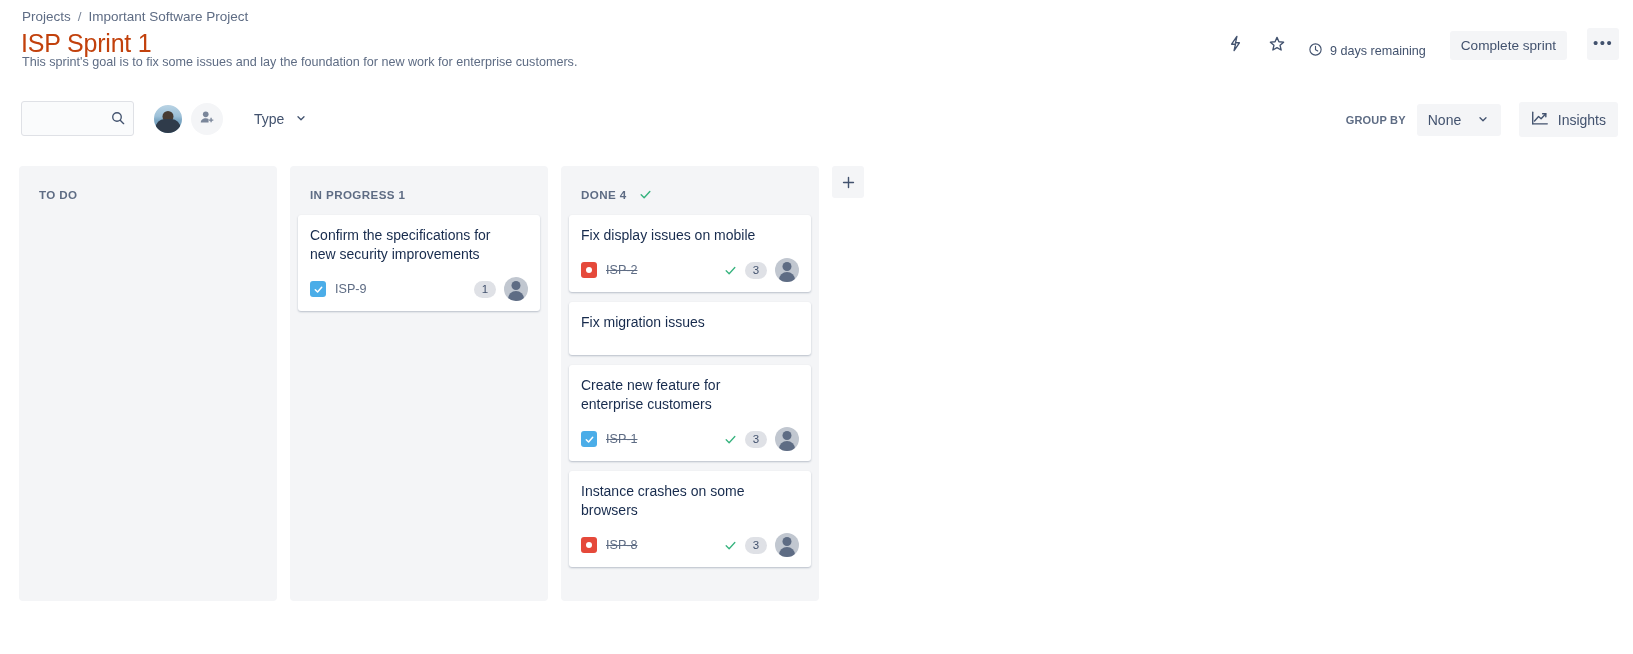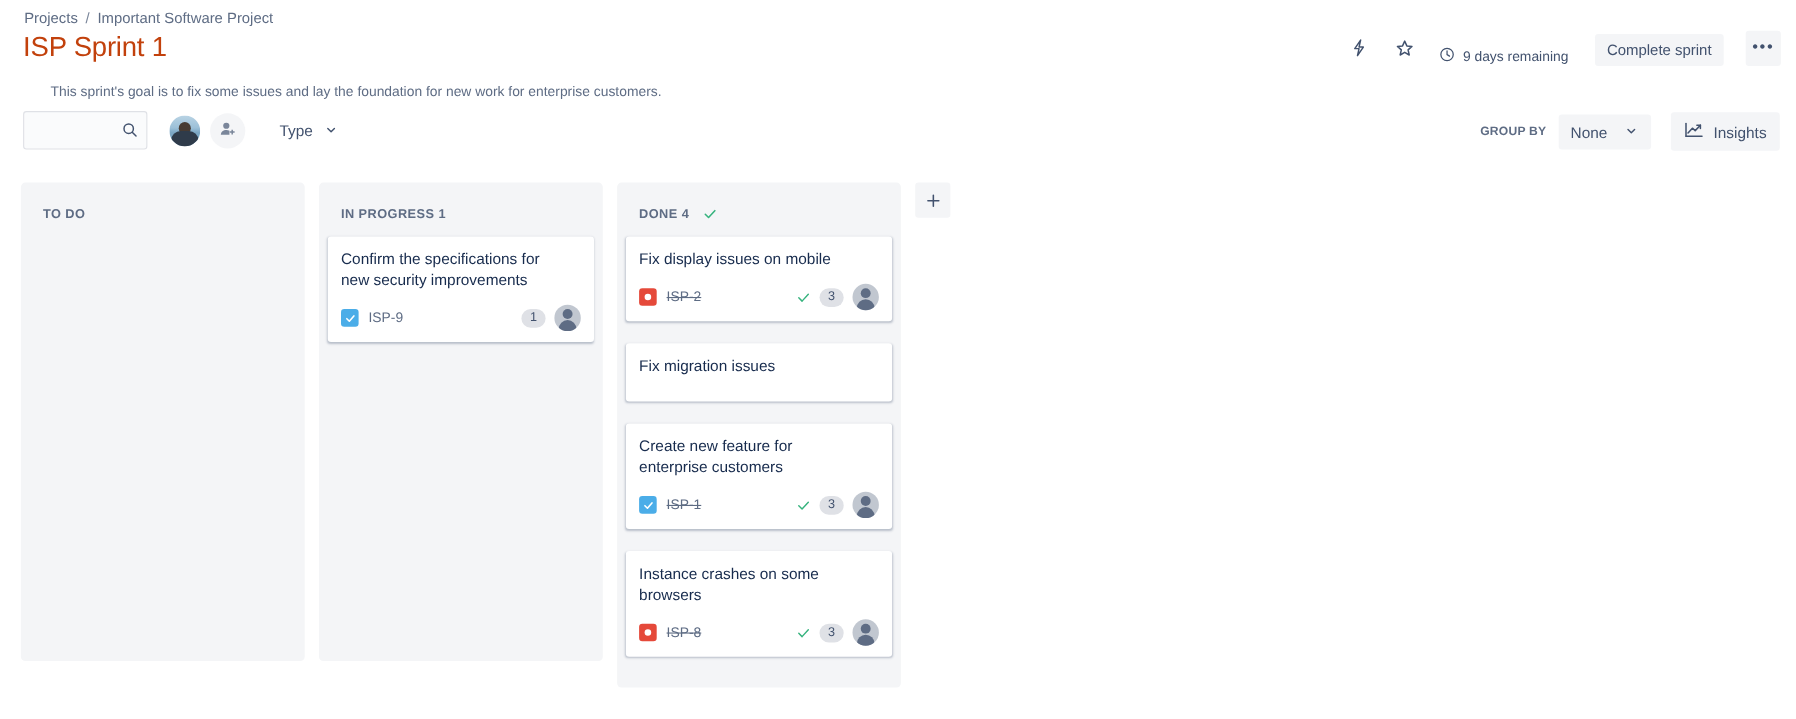--- a/index.html
+++ b/index.html
@@ -29,24 +29,23 @@
   .page-title {
     position: absolute;
     left: 21px; top: 29px;
     font-size: 25px;
     font-weight: 500;
     letter-spacing: -0.2px;
     color: #c2410c;
   }
   .page-subtitle {
     position: absolute;
-    left: 22px; top: 76px;
+    left: 22px; top: 55px;
     font-size: 12.6px;
     color: #5e6c84;
-    margin-left: 24px;
   }
 
   
   .header-actions {
     position: absolute;
     right: 14px; top: 32px;
     display: flex; align-items: flex-end; gap: 11px;
     height: 28px;
   }
   .icon-btn {
@@ -231,21 +230,21 @@
     display: flex; align-items: center; gap: 12px;
     text-transform: uppercase;
   }
   .col-check { color: #36b37e; display:flex; align-items:center; }
 
   .card {
     background: #ffffff;
     border-radius: 3px;
     box-shadow: 0 1px 2px rgba(9,30,66,0.25);
     padding: 11px 12px 10px 12px;
-    margin-bottom: 20px;
+    margin-bottom: 10px;
     cursor: pointer;
   }
   .card-title {
     font-size: 14px;
     line-height: 19px;
     color: #172b4d;
     margin-bottom: 13px;
     max-width: 200px;
   }
   .card-footer {

